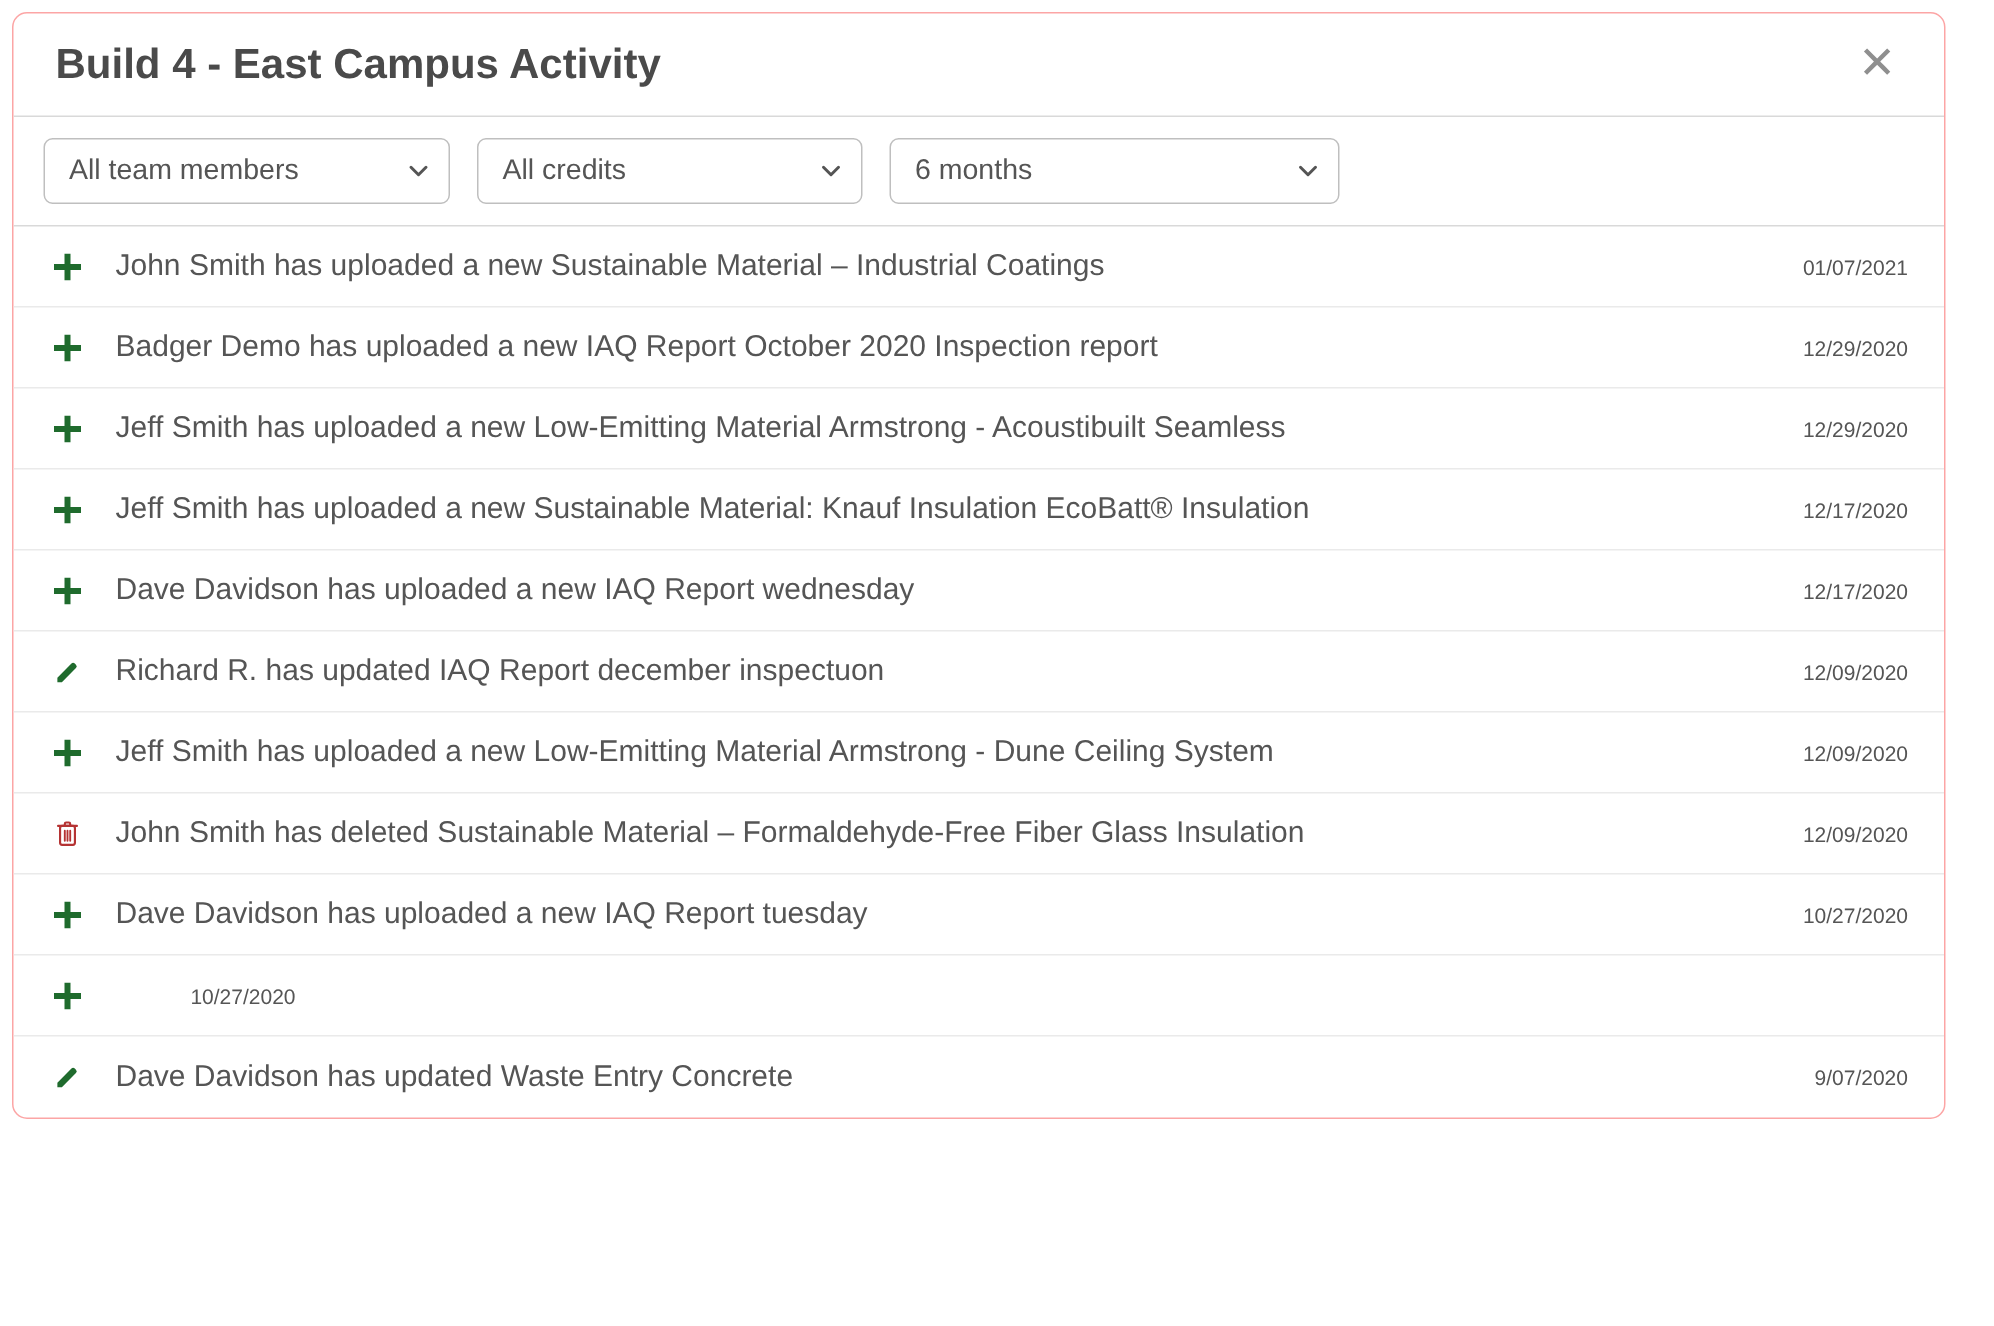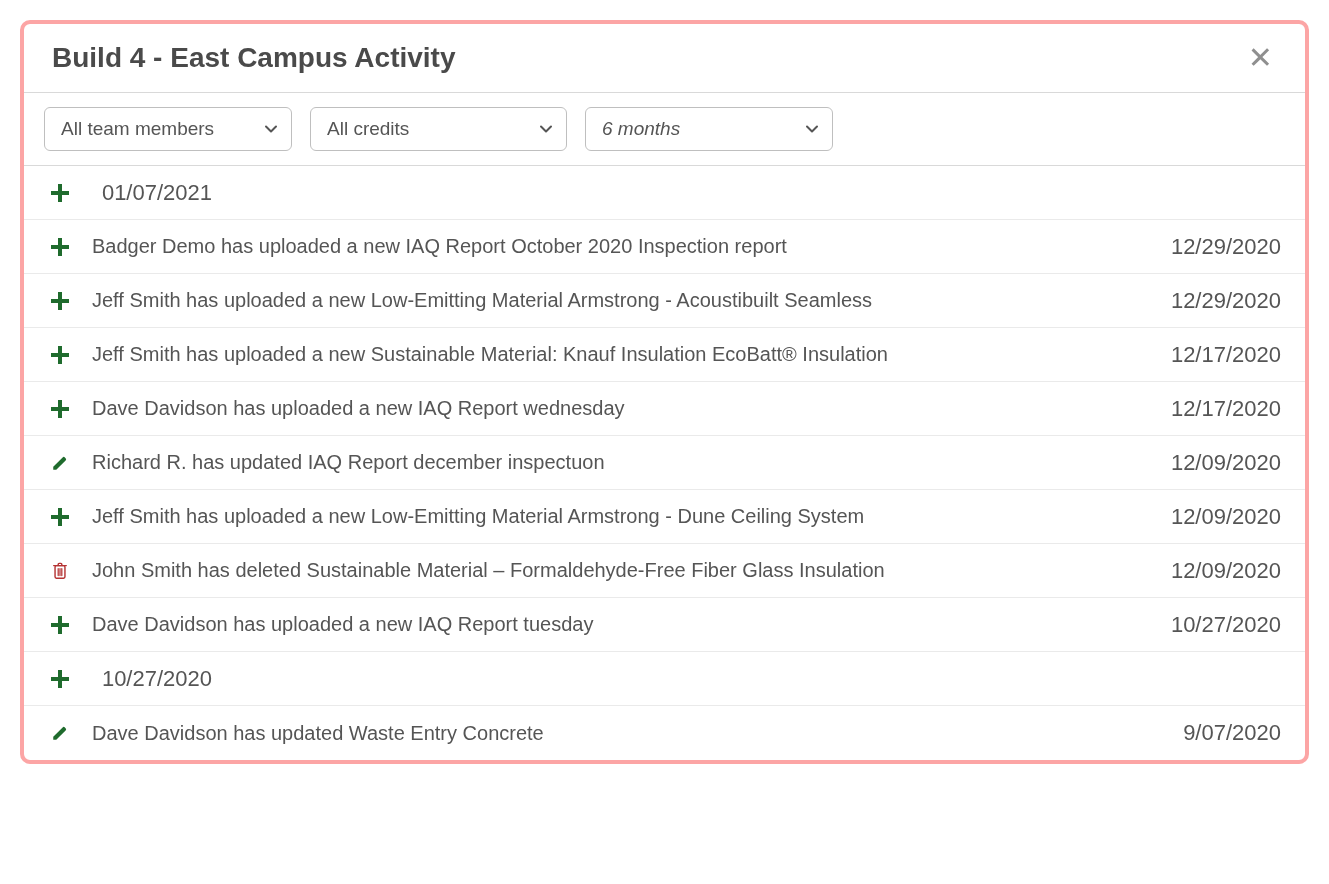--- a/index.html
+++ b/index.html
@@ -4,22 +4,22 @@
 <style>
   * { box-sizing: border-box; }
   html, body {
     margin: 0; padding: 0;
     font-family: -apple-system, BlinkMacSystemFont, "Segoe UI", "Helvetica Neue", Arial, sans-serif;
     background: #fff;
     color: #4a4a4a;
   }
   .panel {
     width: 1289px;
-    margin: 20px;
-    border: 4px solid #fca5a5;
+    margin: 8px;
+    border: 1px solid #fca5a5;
     border-radius: 10px;
     overflow: hidden;
   }
   .panel-header {
     display: flex;
     align-items: center;
     justify-content: space-between;
     padding: 18px 28px 18px 28px;
     border-bottom: 1px solid #d9d9d9;
   }
@@ -55,23 +55,23 @@
     cursor: pointer;
     background: #fff;
   }
   .select .chevron {
     position: absolute;
     right: 12px;
     top: 50%;
     transform: translateY(-50%);
     pointer-events: none;
   }
-  .select-team { width: 248px; }
+  .select-team { width: 271px; }
   .select-credits { width: 257px; }
-  .select-time { width: 248px; font-style: italic; }
+  .select-time { width: 300px; }
 
   .activity-list {}
   .activity-row {
     display: flex;
     align-items: center;
     padding: 12px 24px 12px 24px;
     border-bottom: 1px solid #eaeaea;
     min-height: 54px;
   }
   .activity-row:last-child { border-bottom: none; }
@@ -86,21 +86,21 @@
     flex: 1 1 auto;
     font-size: 20px;
     color: #555;
     padding-left: 20px;
     padding-right: 16px;
     line-height: 1.35;
   }
   .activity-date {
     flex: 0 0 140px;
     text-align: right;
-    font-size: 22px;
+    font-size: 14px;
     color: #555;
     white-space: nowrap;
   }
   
   .ic-plus { color: #1f6b2d; }
   .ic-pencil { color: #1f6b2d; }
   .ic-trash { color: #b53333; }
 
   svg { display: block; }
 </style>
@@ -144,20 +144,21 @@
   </div>
 
   <div class="activity-list" id="activity-list">
 
   <div class="activity-row">
         <div class="activity-icon ic-plus">
     <svg width="18" height="18" viewBox="0 0 18 18">
             <path d="M9 2 V16 M2 9 H16" stroke="currentColor" stroke-width="4" stroke-linecap="square"></path>
           </svg>
   </div>
+        <div class="activity-text">John Smith has uploaded a new Sustainable Material – Industrial Coatings</div>
         <div class="activity-date">01/07/2021</div>
       </div>
       <div class="activity-row">
         <div class="activity-icon ic-plus">
     <svg width="18" height="18" viewBox="0 0 18 18">
             <path d="M9 2 V16 M2 9 H16" stroke="currentColor" stroke-width="4" stroke-linecap="square"></path>
           </svg>
   </div>
         <div class="activity-text">Badger Demo has uploaded a new IAQ Report October 2020 Inspection report</div>
         <div class="activity-date">12/29/2020</div>

